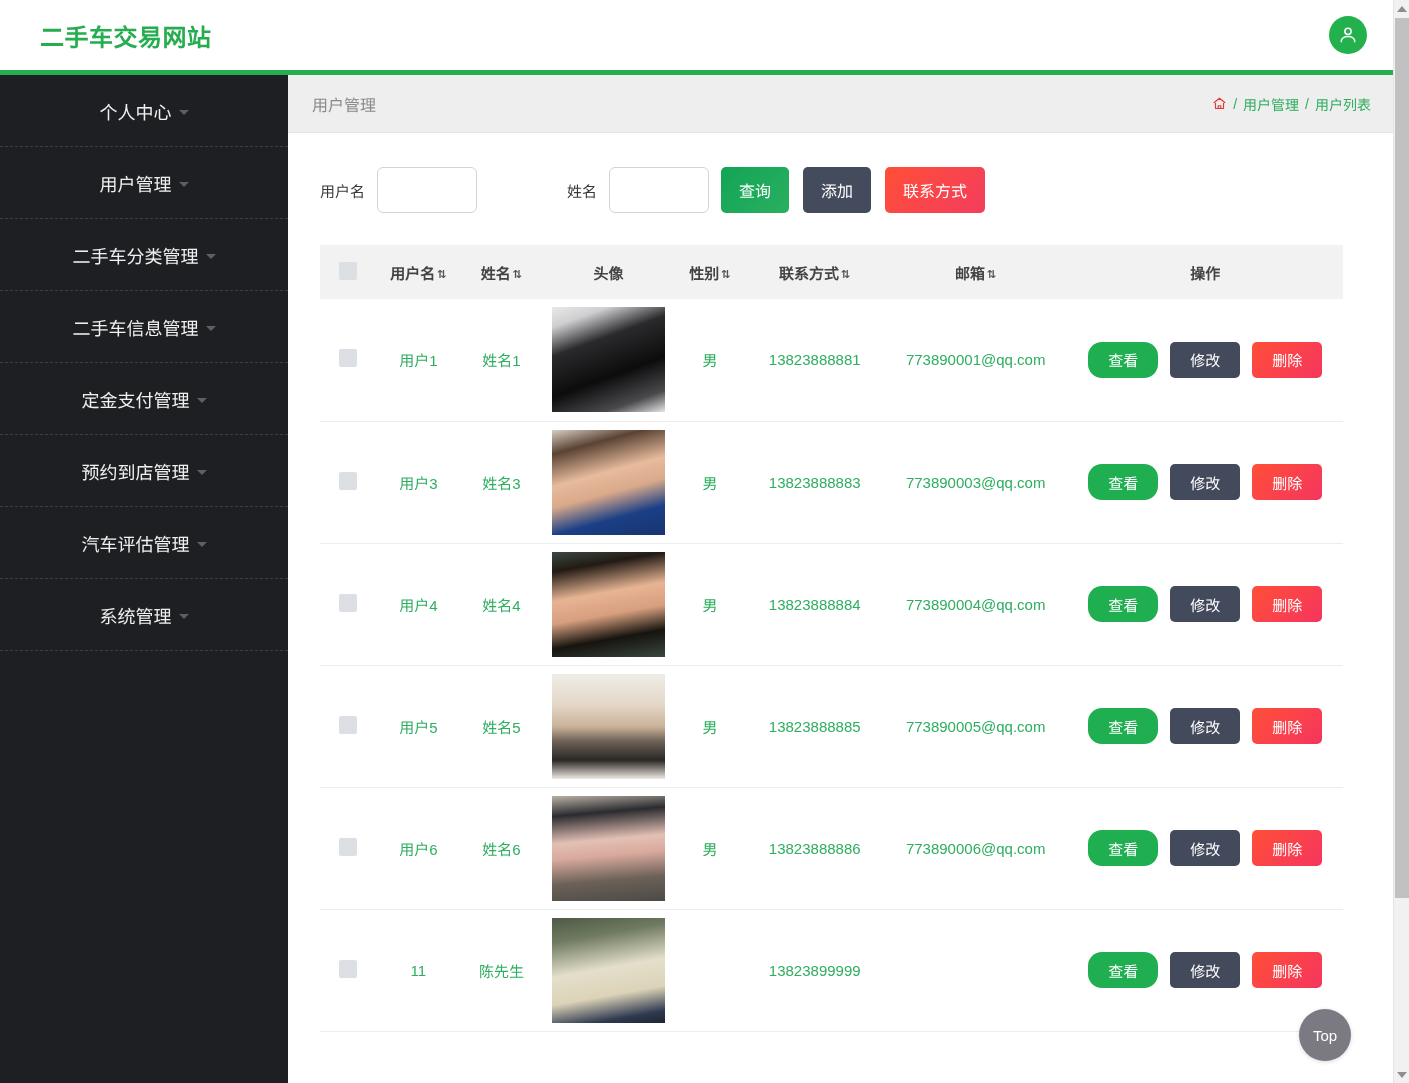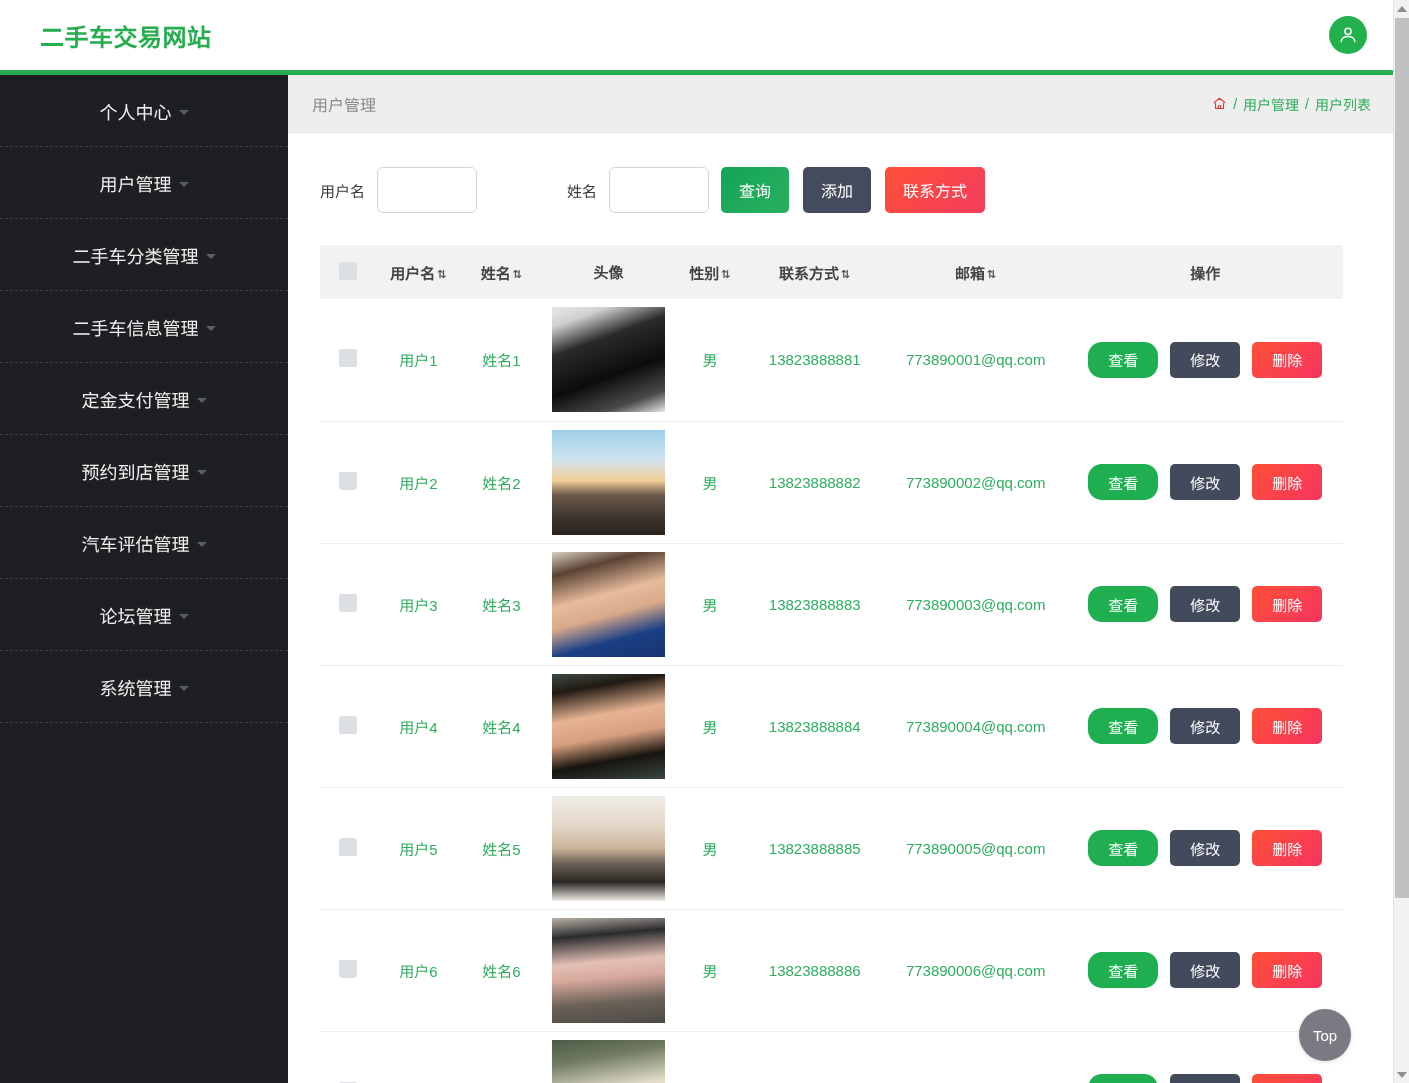--- a/index.html
+++ b/index.html
@@ -125,21 +125,21 @@
     padding: 8px 0;
   }
   tbody tr { height: 122px; }
   .cb {
     display: inline-block; width: 18px; height: 18px;
     background: #dcdfe3; border-radius: 2px; cursor: pointer;
   }
   .col-cb   { width: 52px; }
   .col-user { width: 78px; }
   .col-name { width: 76px; }
-  .col-ava  { width: 122px; font-family: Liberation Mono, monospace; }
+  .col-ava  { width: 122px; }
   .col-sex  { width: 66px; }
   .col-tel  { width: 128px; }
   .col-mail { width: 170px; }
   .col-act  { width: 255px; }
 
   .ava {
     width: 113px; height: 105px; display: block; margin: 0 auto;
     background-size: cover; background-position: center;
     border: 0;
   }
@@ -236,24 +236,20 @@
     <div class="menu-item">
       <span class="menu-label">定金支付管理</span>
       <span class="caret"></span>
     </div>
     <div class="menu-item">
       <span class="menu-label">预约到店管理</span>
       <span class="caret"></span>
     </div>
     <div class="menu-item">
       <span class="menu-label">汽车评估管理</span>
-      <span class="caret"></span>
-    </div>
-    <div class="menu-item">
-      <span class="menu-label">论坛管理</span>
       <span class="caret"></span>
     </div>
     <div class="menu-item">
       <span class="menu-label">系统管理</span>
       <span class="caret"></span>
     </div>
   </nav>
 
   <main class="main">
 
@@ -329,38 +325,20 @@
               <td class="col-act">
                 <div class="act">
                   <button class="btn-sm b-view">查看</button>
                   <button class="btn-sm b-edit">修改</button>
                   <button class="btn-sm b-rm">删除</button>
                 </div>
               </td>
             </tr>
             <tr>
               <td class="col-cb"><span class="cb"></span></td>
-              <td class="col-user">用户2</td>
-              <td class="col-name">姓名2</td>
-              <td class="col-ava">
-                <span class="ava a2"></span>
-              </td>
-              <td class="col-sex">男</td>
-              <td class="col-tel">13823888882</td>
-              <td class="col-mail">773890002@qq.com</td>
-              <td class="col-act">
-                <div class="act">
-                  <button class="btn-sm b-view">查看</button>
-                  <button class="btn-sm b-edit">修改</button>
-                  <button class="btn-sm b-rm">删除</button>
-                </div>
-              </td>
-            </tr>
-            <tr>
-              <td class="col-cb"><span class="cb"></span></td>
               <td class="col-user">用户3</td>
               <td class="col-name">姓名3</td>
               <td class="col-ava">
                 <span class="ava a3"></span>
               </td>
               <td class="col-sex">男</td>
               <td class="col-tel">13823888883</td>
               <td class="col-mail">773890003@qq.com</td>
               <td class="col-act">
                 <div class="act">

